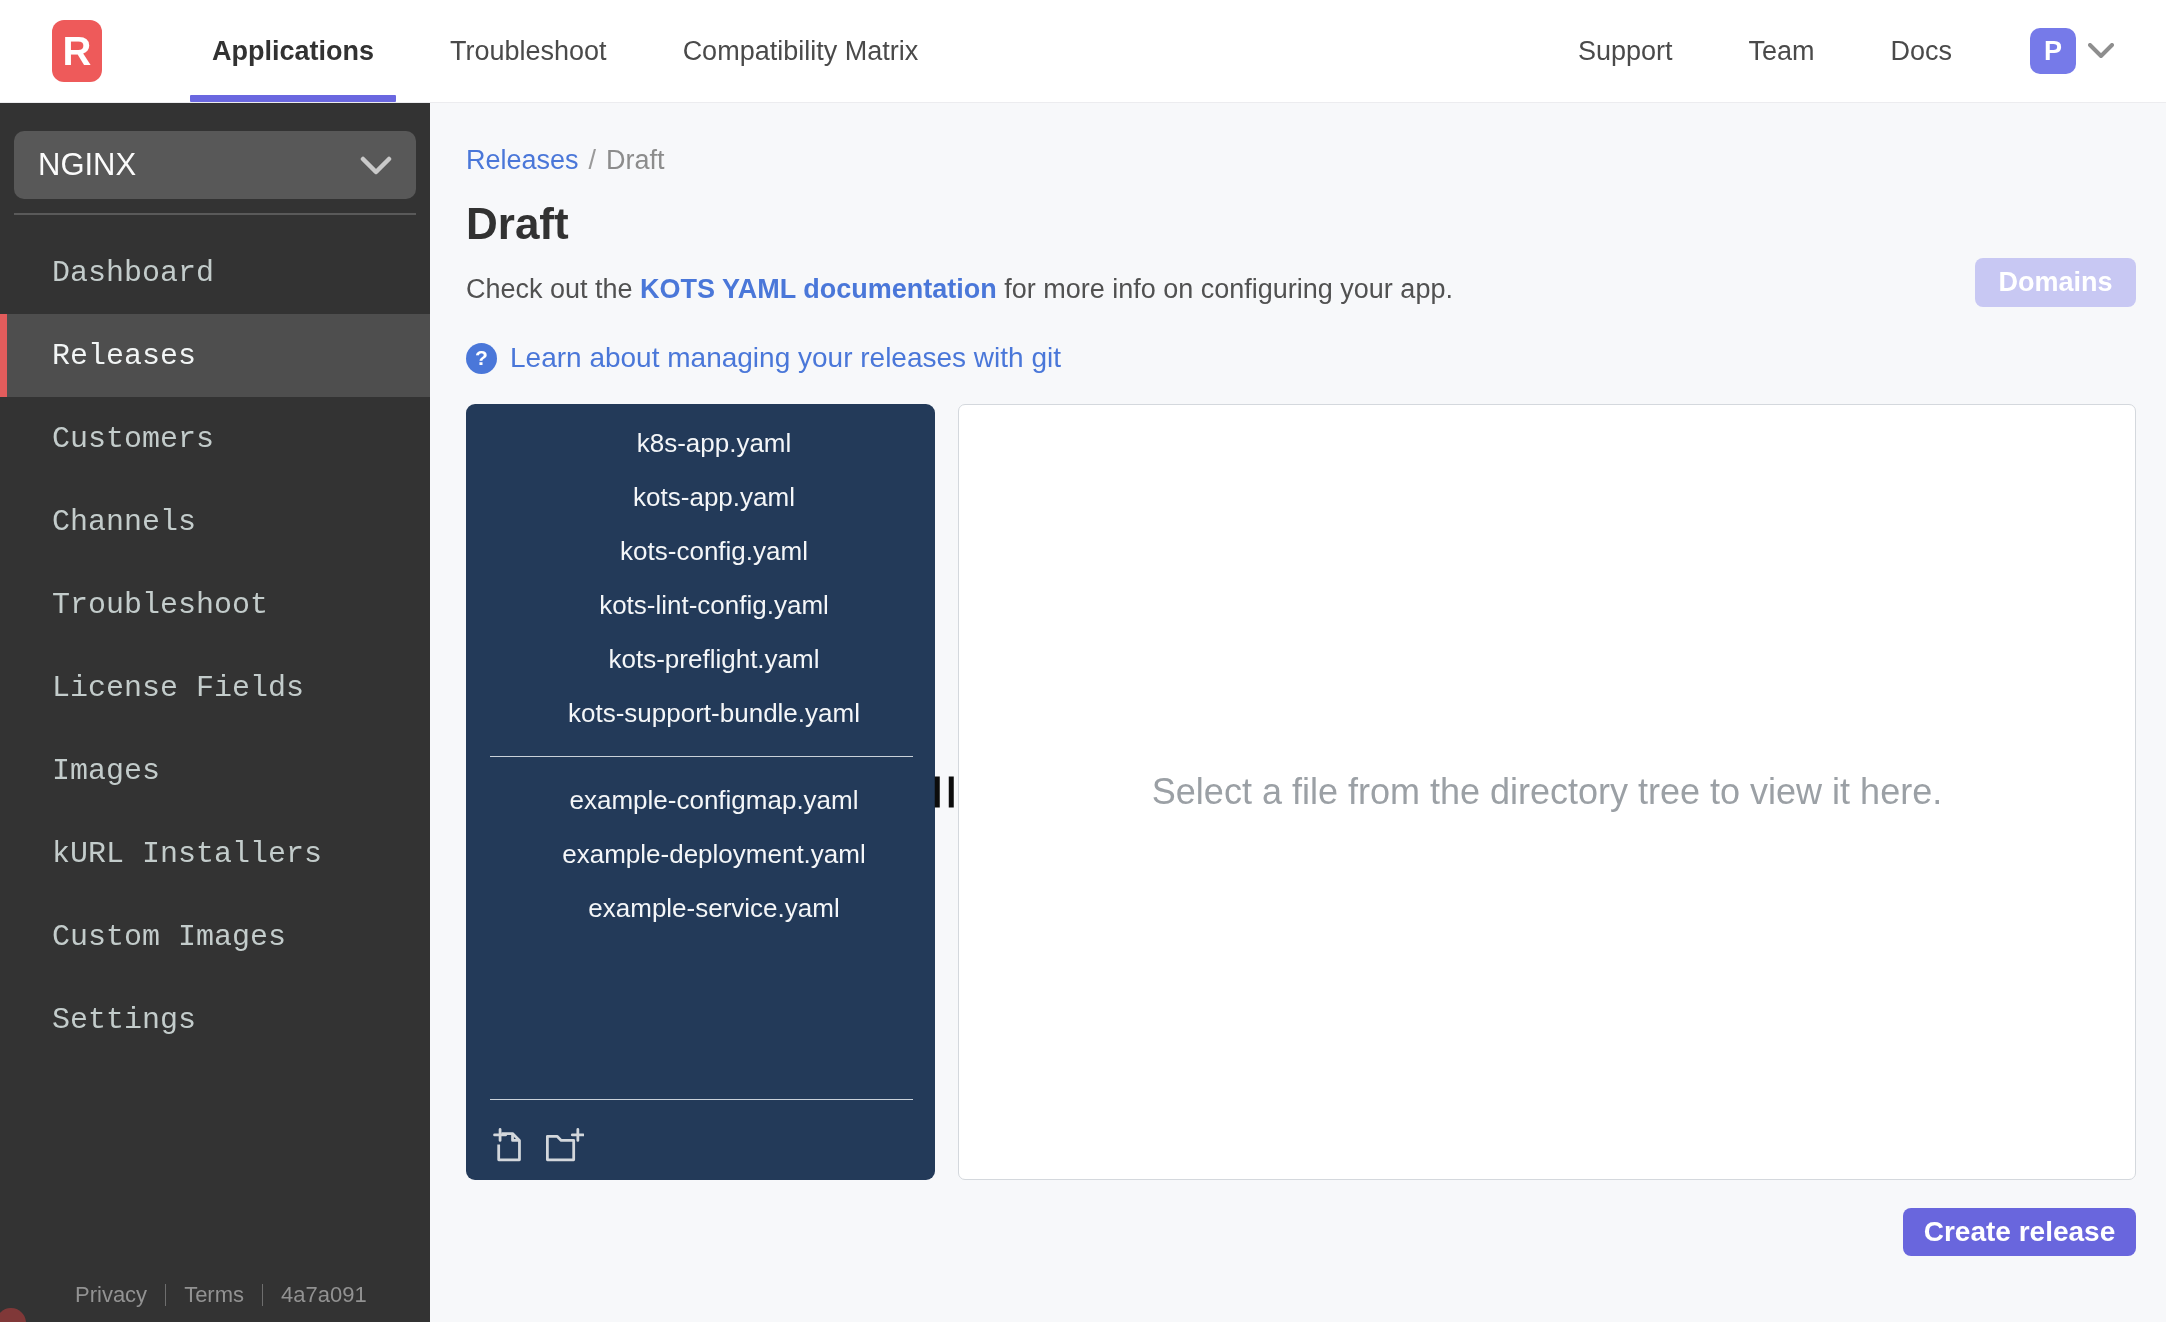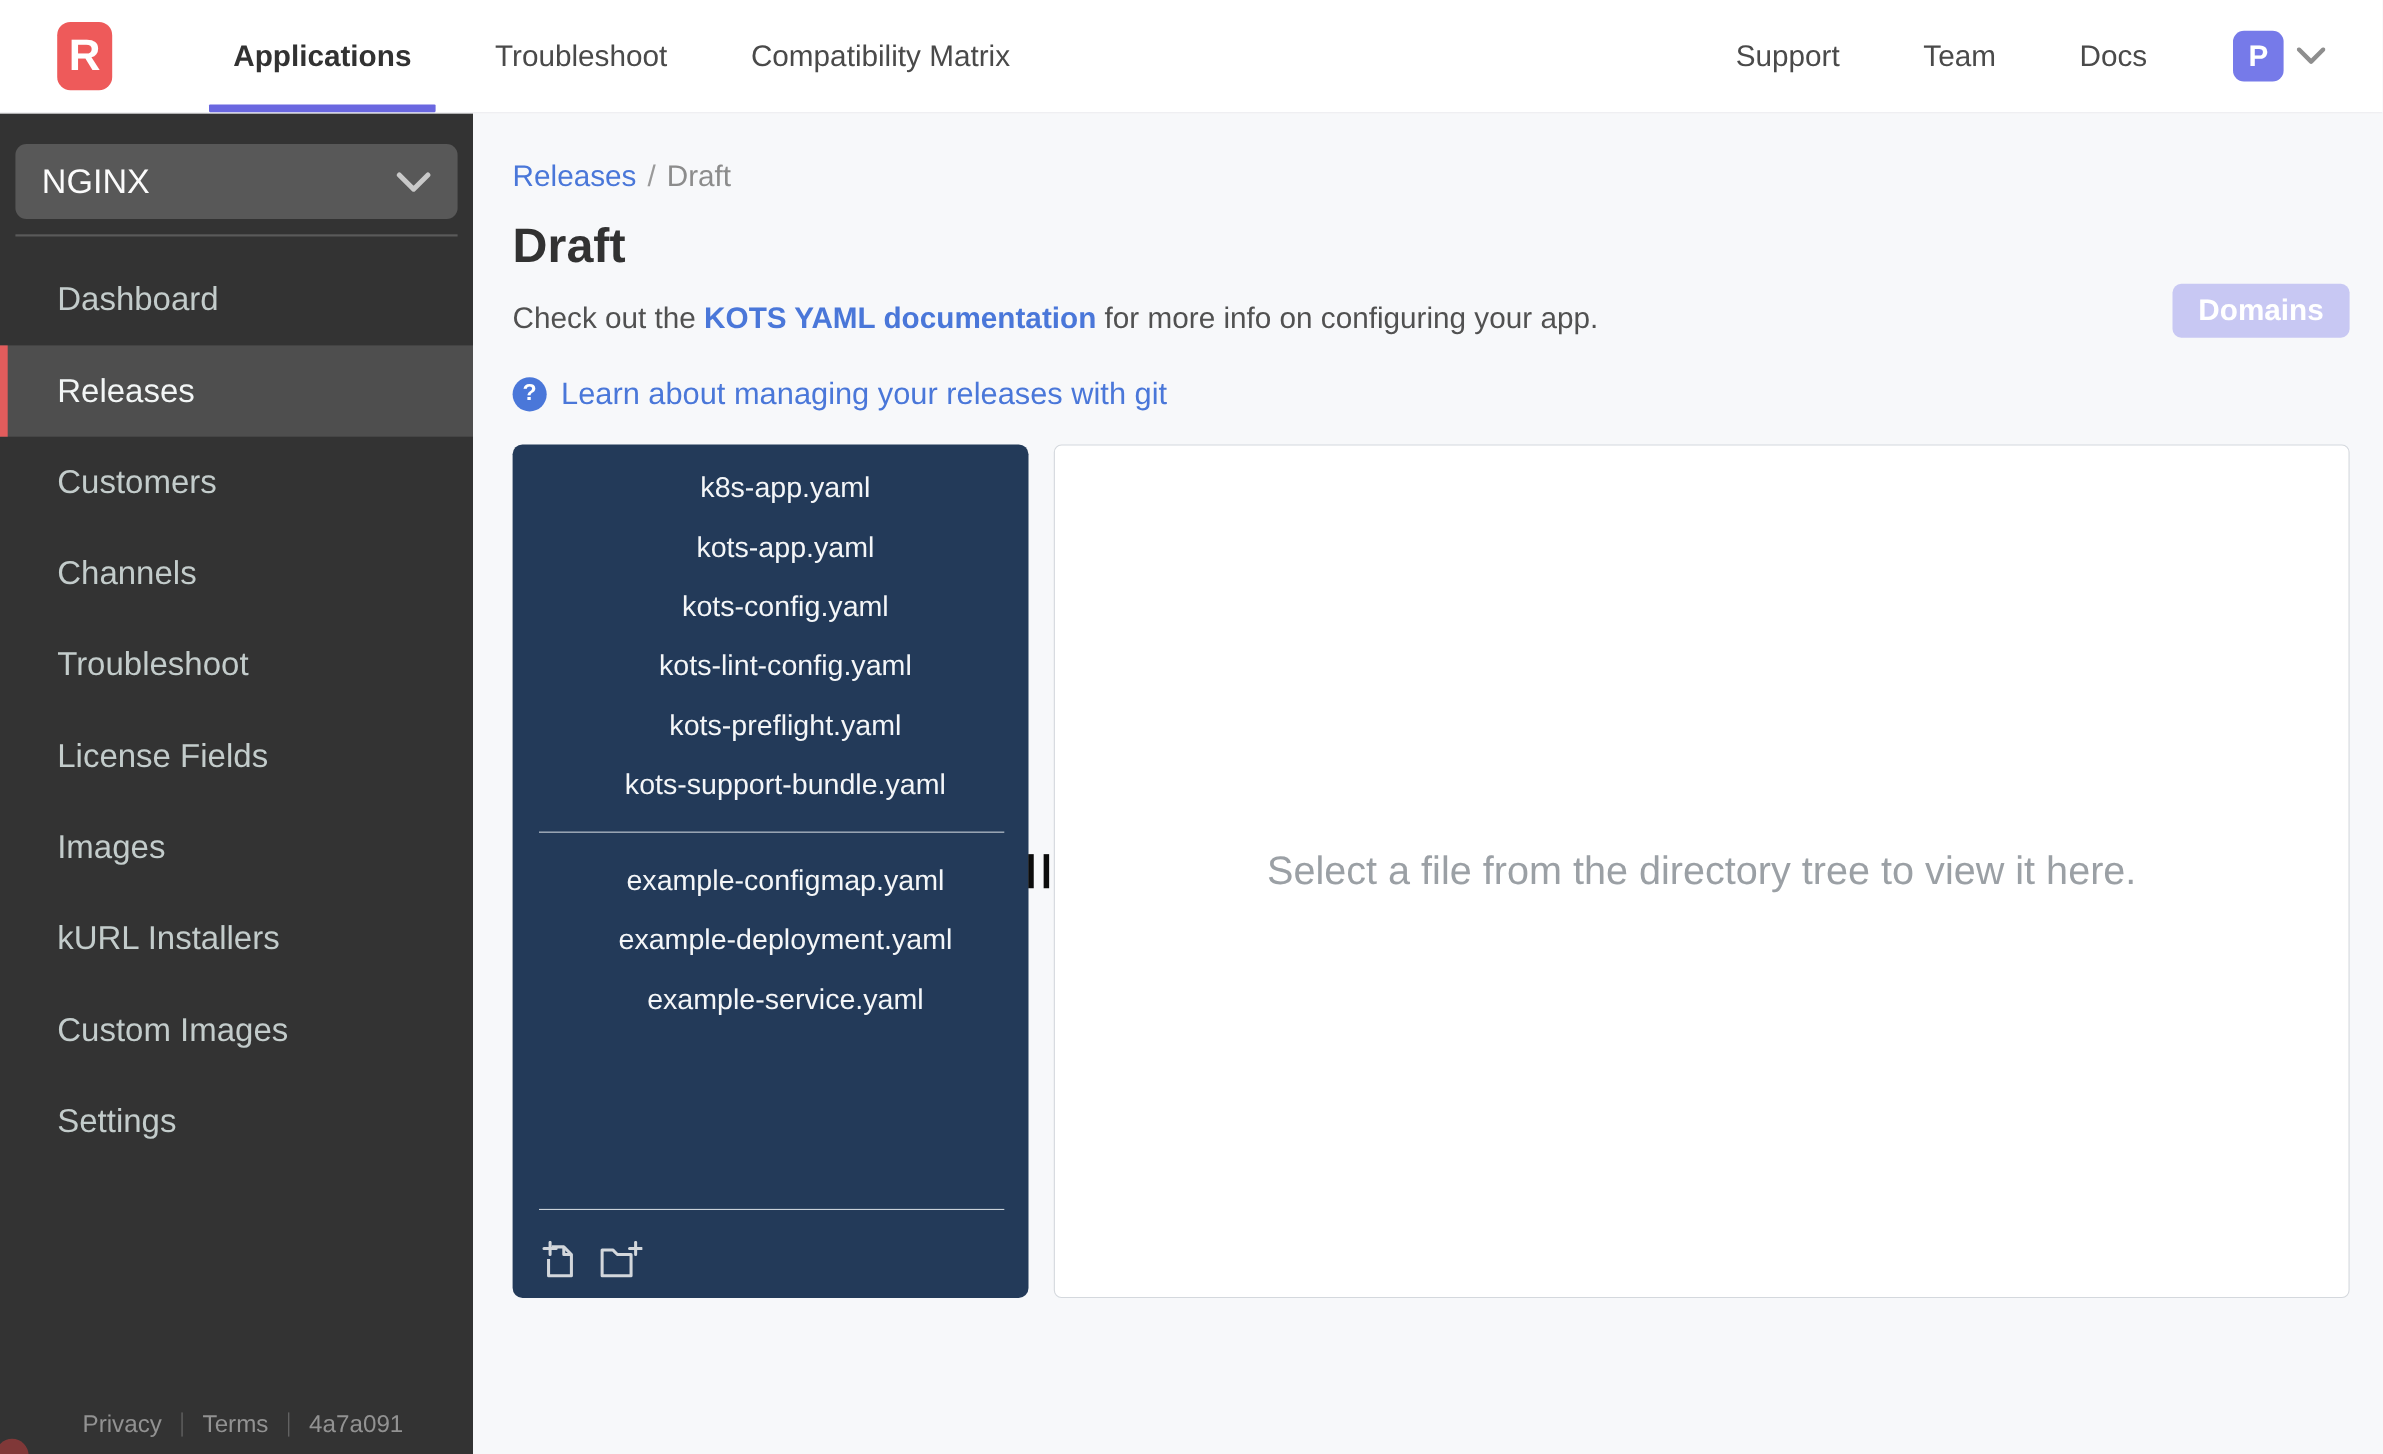--- a/index.html
+++ b/index.html
@@ -47,21 +47,21 @@
   .sidebar {
     width:430px; background:#333333; flex:none; position:relative;
   }
   .app-selector {
     margin:28px 14px 0 14px; height:68px; background:#585858; border-radius:10px;
     display:flex; align-items:center; padding:0 24px; cursor:pointer;
   }
   .app-selector-value { color:#fbfbfb; font-size:31px; }
   .app-selector .chev { margin-left:auto; }
   .sidebar-divider { margin:14px 14px 0 14px; border-top:2px solid #5a5a5a; }
-  .side-nav { margin-top:16px; }
+  .side-nav { margin-top:16px;font-family:Liberation Mono, monospace; }
   .side-item {
     height:83px; display:flex; align-items:center; padding-left:52px;
     font-size:30px; color:#c3cccb; cursor:pointer;
   }
   .side-item.active {
     background:#4e4e4e; border-left:7px solid #e25c5c; padding-left:45px; color:#f2f5f5;
   }
   .sidebar-footer {
     position:absolute; left:75px; bottom:14px; display:flex; align-items:center;
     font-size:22px; color:#929292;
@@ -251,14 +251,17 @@
           <span></span>
             <span></span>
         </div>
       </div>
 
       <div class="viewer-panel">
         <div class="viewer-placeholder">Select a file from the directory tree to view it here.</div>
       </div>
     </div>
 
+    <div class="actions-row">
+      <button class="create-btn">Create release</button>
+    </div>
   </div>
 </div>
 
 </body></html>

